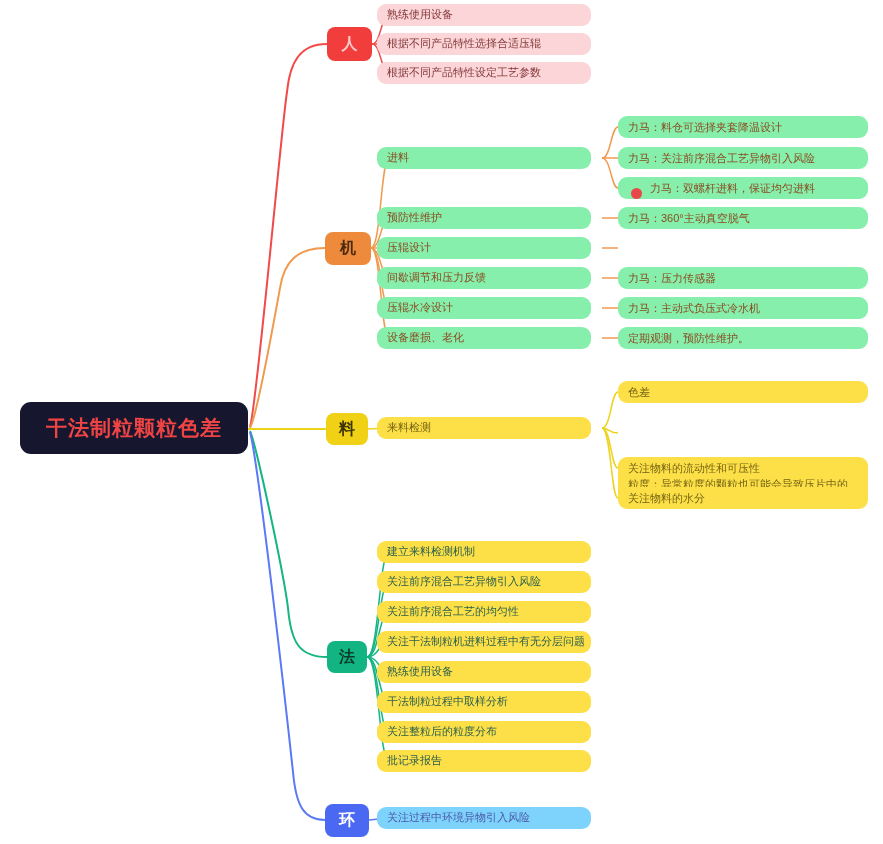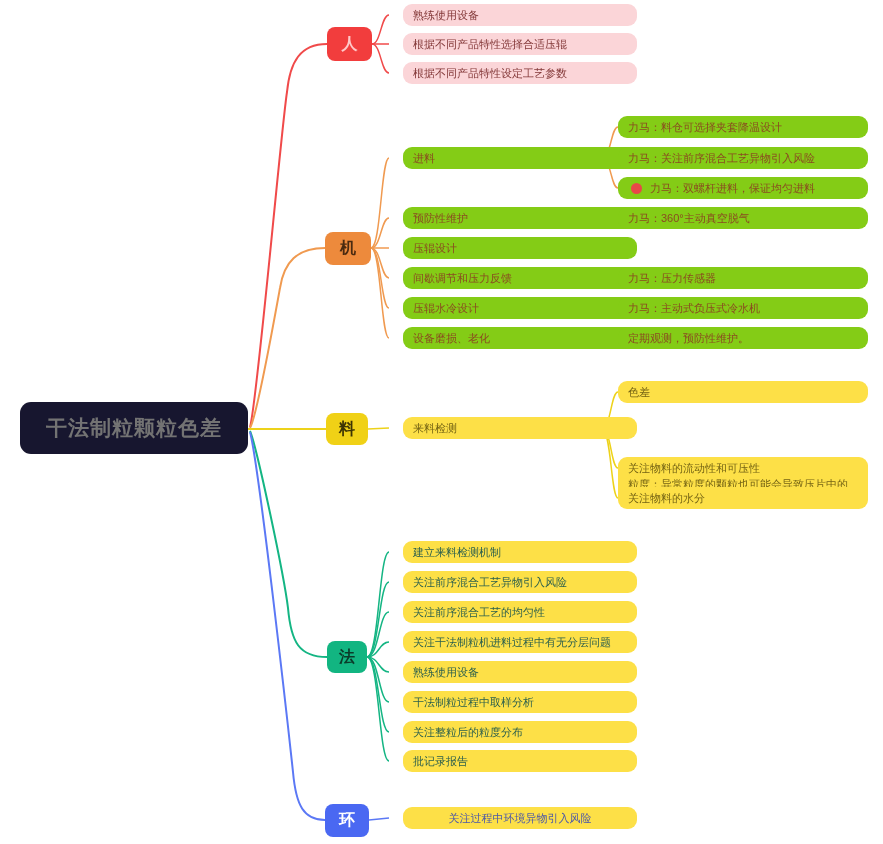--- a/index.html
+++ b/index.html
@@ -2,42 +2,42 @@
 <html><head>
 <meta charset="utf-8">
 <style>
   html,body{margin:0;padding:0;background:#ffffff;}
   .canvas{position:relative;width:883px;height:844px;background:#ffffff;overflow:hidden;
           font-family:"Liberation Sans","DejaVu Sans",sans-serif;}
   svg.links{position:absolute;left:0;top:0;}
   svg.links path{fill:none;}
 
   .central{position:absolute;left:20px;top:402px;width:228px;height:52px;
-           background:#17162f;border-radius:11px;color:#737373;font-size:21px;font-weight:bold;
+           background:#17162f;border-radius:11px;color:#ef4444;font-size:21px;font-weight:bold;
            display:flex;align-items:center;justify-content:center;letter-spacing:1px;}
 
   .bnode{position:absolute;border-radius:8px;font-weight:bold;font-size:16px;
          display:flex;align-items:center;justify-content:center;}
   .bnode.ren {left:327px;top:27px; width:45px;height:34px;background:#f23d3d;color:#ffc9c9;}
   .bnode.ji  {left:325px;top:232px;width:46px;height:33px;background:#ed8a3c;color:#4a2a10;}
   .bnode.liao{left:326px;top:413px;width:42px;height:32px;background:#f0d116;color:#3c3404;}
   .bnode.fa  {left:327px;top:641px;width:40px;height:32px;background:#12b581;color:#0b3b2a;}
   .bnode.huan{left:325px;top:804px;width:44px;height:33px;background:#4a68f2;color:#ffffff;}
 
   .pill{position:absolute;height:22px;line-height:22px;font-size:11px;border-radius:9px;
         padding:0 10px;box-sizing:border-box;white-space:nowrap;overflow:hidden;}
-  .l2{left:403px;width:234px;}
+  .l2{left:377px;width:214px;font-family:Liberation Mono, monospace;}
   .l3{left:618px;width:250px;}
   .t-red   {background:#fbd5d8;color:#823737;}
-  .t-orange{background:#84cc16;color:#8a4b20;}
+  .t-orange{background:#86efac;color:#8a4b20;}
   .t-yellow{background:#fde047;color:#756414;}
   .t-green {background:#fde047;color:#2b5f4d;}
-  .t-blue  {background:#fde047;color:#4c58a8;text-align:center;}
+  .t-blue  {background:#7dd3fc;color:#4c58a8;}
   .pill.multiline{height:45px;line-height:19px;white-space:normal;padding:16px 10px;margin-top:48px;}
-  .pill.flexpill{display:flex;align-items:center;gap:8px;border-radius:9px;}
+  .pill.flexpill{display:flex;align-items:flex-end;gap:8px;border-radius:9px;}
   .dot{display:inline-block;width:11px;height:11px;border-radius:50%;background:#e84848;
        margin-left:3px;flex:0 0 auto;}
 </style>
 </head>
 <body>
 
 <div class="canvas">
 
   <svg class="links" width="883" height="844">
 

